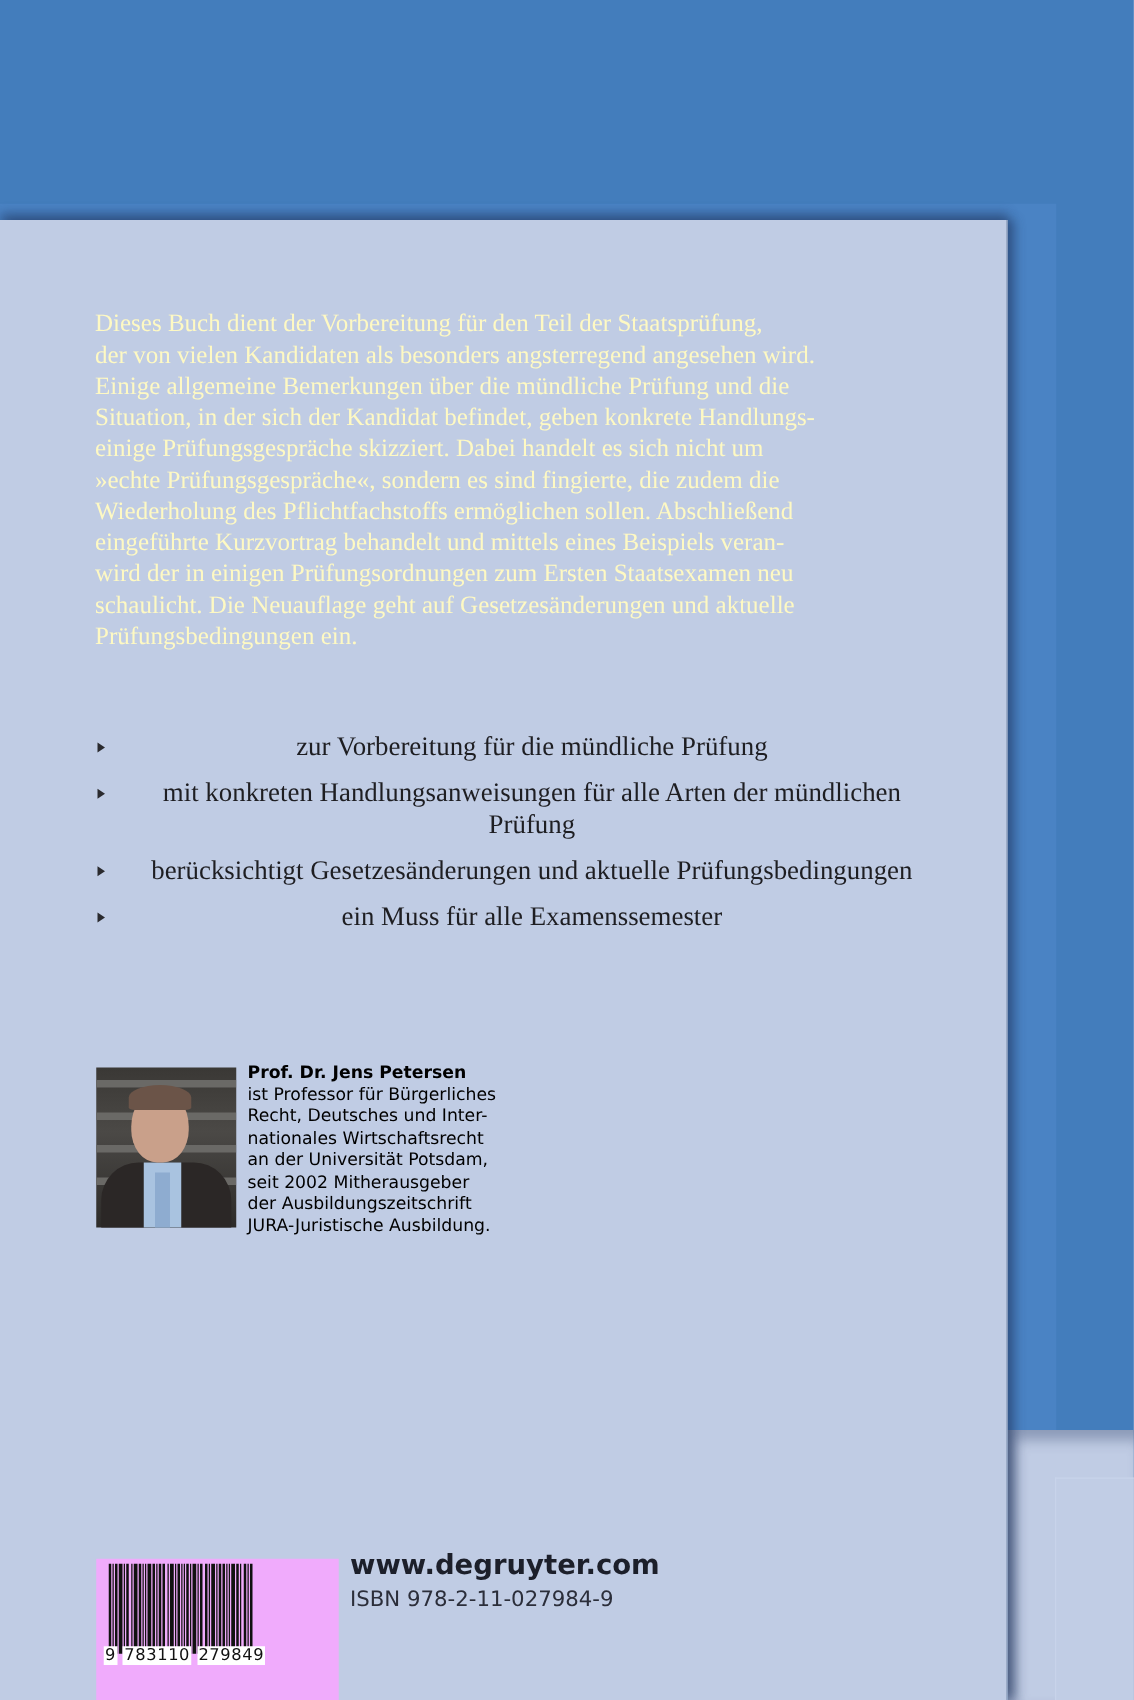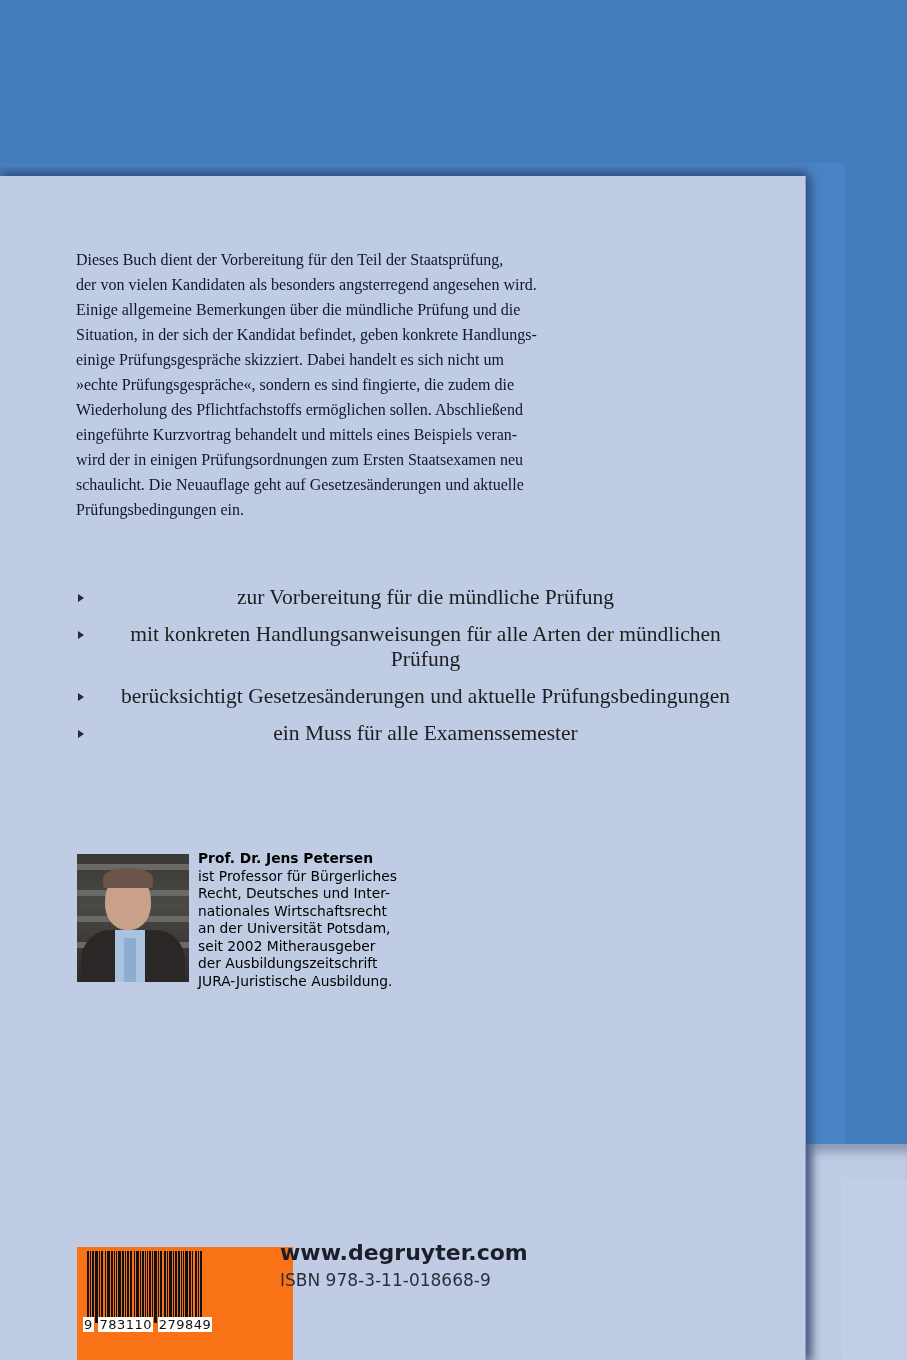--- a/index.html
+++ b/index.html
@@ -23,21 +23,21 @@
       background: #c1cde5;
     }
     .panel {
       position: absolute; left: 0; top: 176px; width: 805px; height: 1184px;
       background: #c0cce4;
       box-shadow: 0 -6px 8px rgba(30,50,90,0.45), 6px 0 8px rgba(30,50,90,0.45);
       border-right: 1px solid #8ea0bd;
     }
     .blurb {
       position: absolute; left: 76px; top: 247px; width: 660px;
-      font-size: 16px; line-height: 25px; color: #0f172a;
+      font-size: 20px; line-height: 25px; color: #fef9c3;
       margin: 0;
     }
     .blurb span { display: block; white-space: nowrap; }
     .bullets {
       position: absolute; left: 76px; top: 585px; width: 680px;
       list-style: none; margin: 0; padding: 0;
       font-size: 21.5px; line-height: 25px; color: #1e1e22;
     }
     .bullets li { position: relative; padding-left: 19px; margin-bottom: 12px; text-align: center; }
     .bullets li .tri {
@@ -68,21 +68,21 @@
     .author-photo .tie {
       position: absolute; left: 47px; top: 84px; width: 12px; height: 52px; background: #8eacd0;
     }
     .author-bio {
       position: absolute; left: 198px; top: 850px; width: 240px;
       font-family: "DejaVu Sans", sans-serif; font-size: 13.8px; line-height: 17.5px; color: #000000;
     }
     .author-bio .name { font-weight: bold; display: block; }
     .author-bio .line { display: block; white-space: nowrap; }
     .barcode-box {
-      position: absolute; left: 77px; top: 1247px; width: 216px; height: 113px; background: #f97316;
+      position: absolute; left: 77px; top: 1247px; width: 194px; height: 113px; background: #f0abfc;
     }
     .barcode-bars {
       position: absolute; left: 10px; top: 4px; width: 156px; height: 80px;
       display: flex; align-items: flex-start;
     }
     .barcode-bars i { display: block; height: 72px; background: #111; margin-right: 1.1px; }
     .barcode-bars i.long { height: 80px; }
     .barcode-digits {
       position: absolute; left: 6px; top: 70px; width: 170px;
       font-family: "DejaVu Sans", sans-serif; font-size: 13px; letter-spacing: 0.5px; color: #111;
@@ -193,13 +193,13 @@
       <i style="width:2px"></i>
       <i style="width:1px"></i>
       <i style="width:2px"></i>
       <i class="long" style="width:1px"></i>
       <i class="long" style="width:2px"></i>
   </div>
   <div class="barcode-digits"><span>9</span> <span>783110</span> <span>279849</span></div>
 </div>
 
 <div class="website">www.degruyter.com</div>
-<div class="isbn">ISBN 978-3-11-018668-9</div>
+<div class="isbn">ISBN 978-2-11-027984-9</div>
 
 </body></html>

